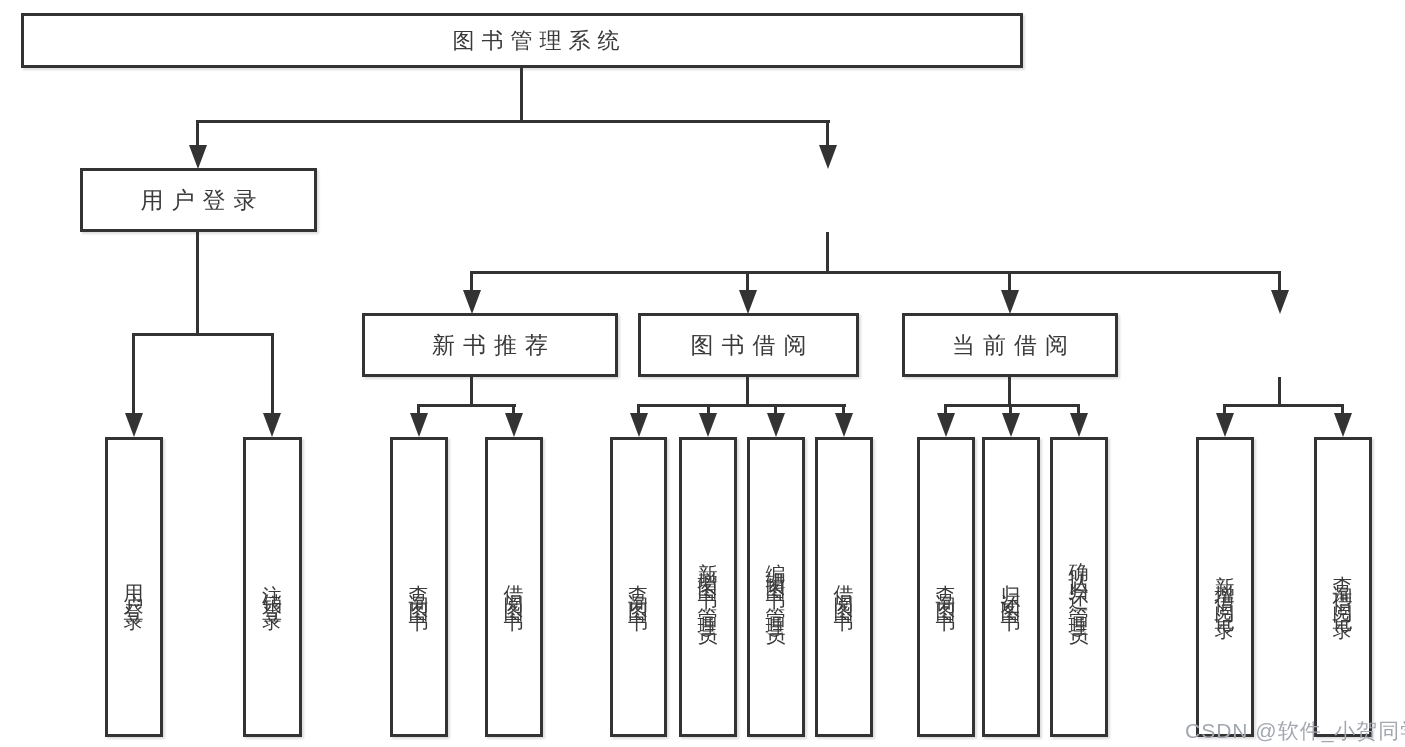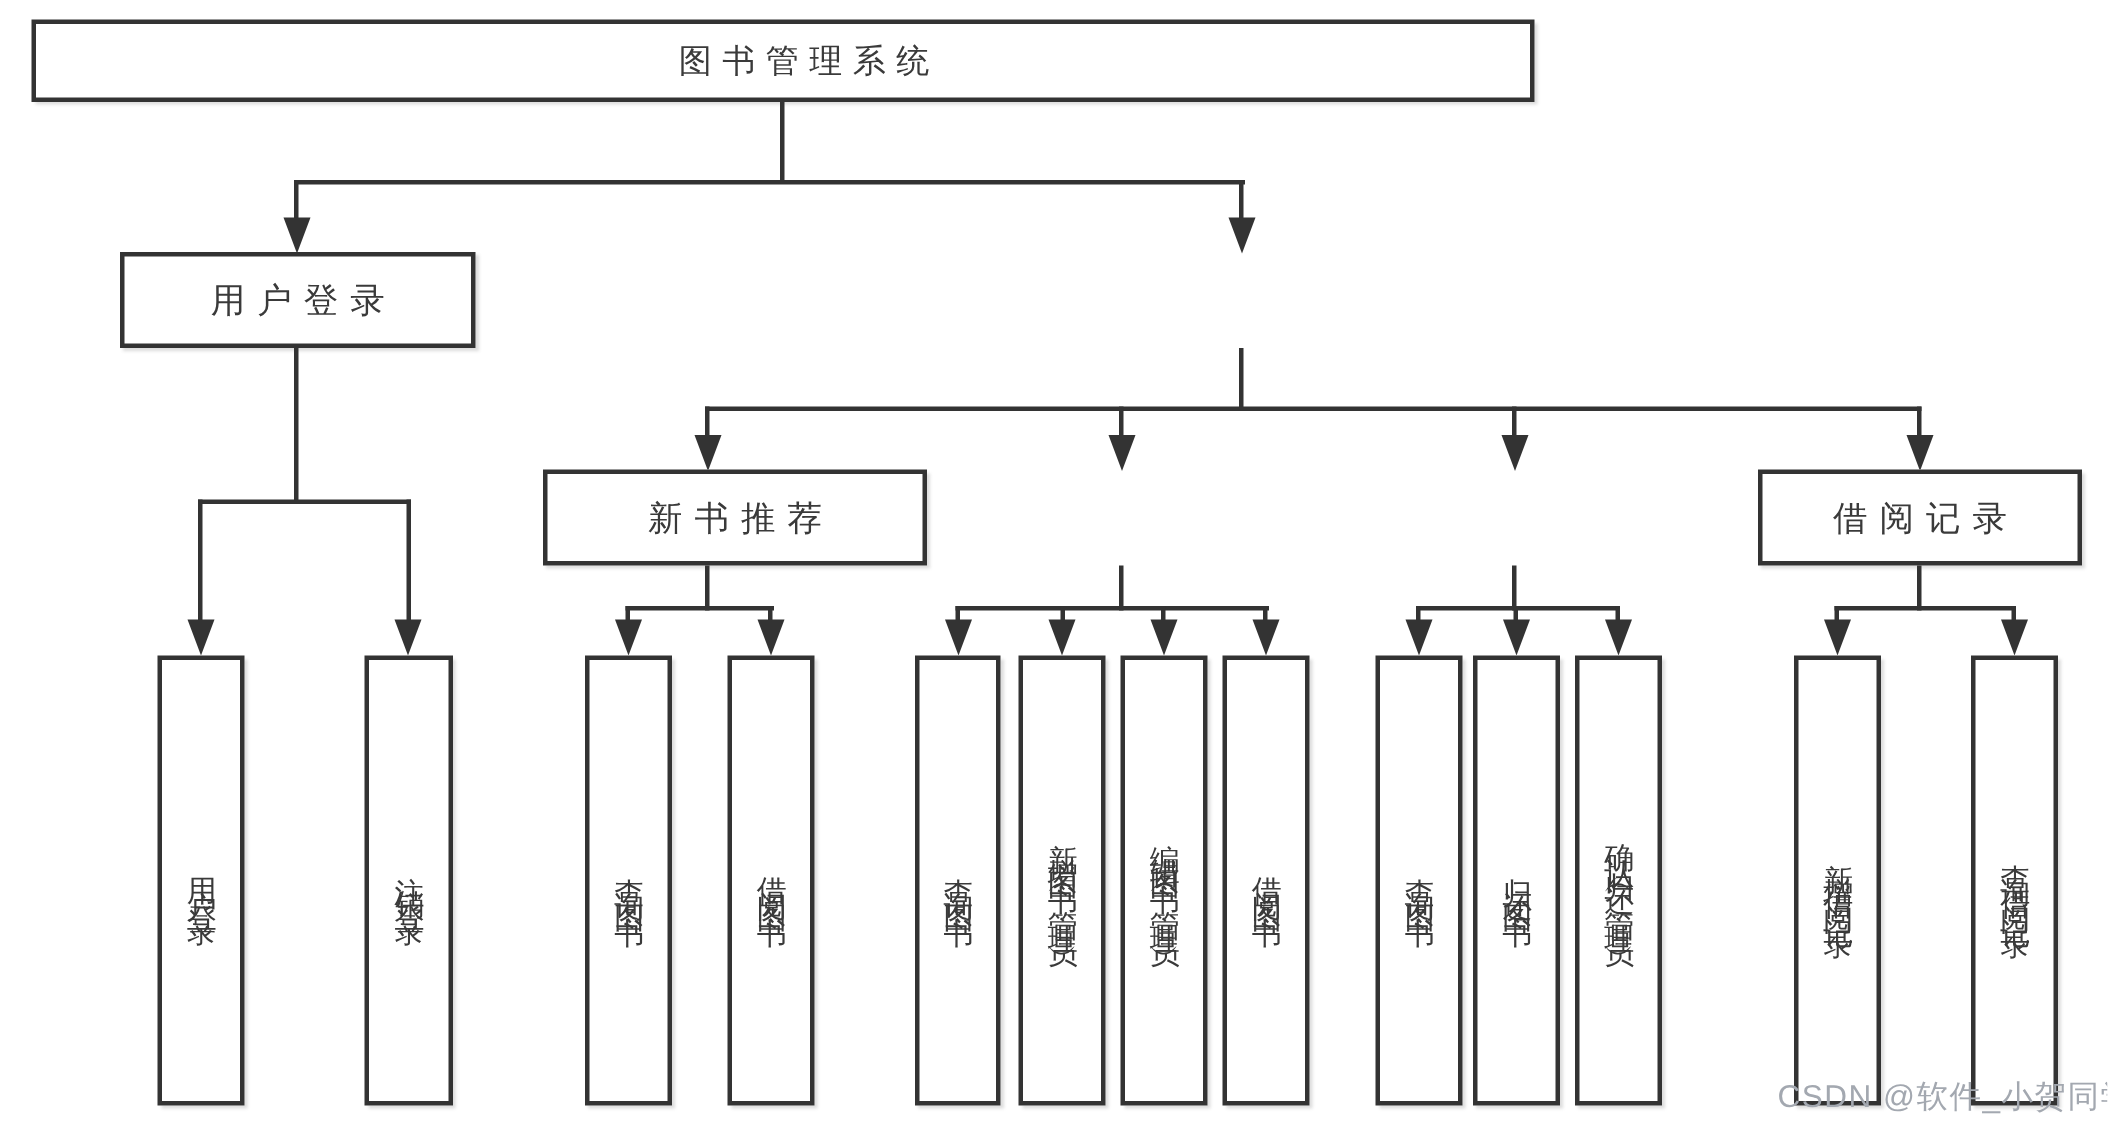--- a/index.html
+++ b/index.html
@@ -69,22 +69,25 @@
   <div class="vline" style="left:1008px;top:271px;height:20px;"></div>
   <div class="vline" style="left:1278px;top:271px;height:20px;"></div>
   <div class="arr" style="left:463px;top:290px;"></div>
   <div class="arr" style="left:739px;top:290px;"></div>
   <div class="arr" style="left:1001px;top:290px;"></div>
   <div class="arr" style="left:1271px;top:290px;"></div>
 
   <div class="hbox" style="left:362px;top:313px;width:256px;height:64px;">
     <span>新书推荐</span>
   </div>
-  <div class="hbox" style="left:1172px;top:313px;width:216px;height:64px;">
-    <span>借阅记录</span>
+  <div class="hbox" style="left:638px;top:313px;width:221px;height:64px;">
+    <span>图书借阅</span>
+  </div>
+  <div class="hbox" style="left:902px;top:313px;width:216px;height:64px;">
+    <span>当前借阅</span>
   </div>
 
   <div class="vline" style="left:470px;top:377px;height:30px;"></div>
   <div class="hline" style="left:417px;top:404px;width:99px;"></div>
   <div class="vline" style="left:417px;top:404px;height:11px;"></div>
   <div class="vline" style="left:512px;top:404px;height:11px;"></div>
   <div class="arr" style="left:410px;top:413px;"></div>
   <div class="arr" style="left:505px;top:413px;"></div>
 
   <div class="vline" style="left:746px;top:377px;height:30px;"></div>

